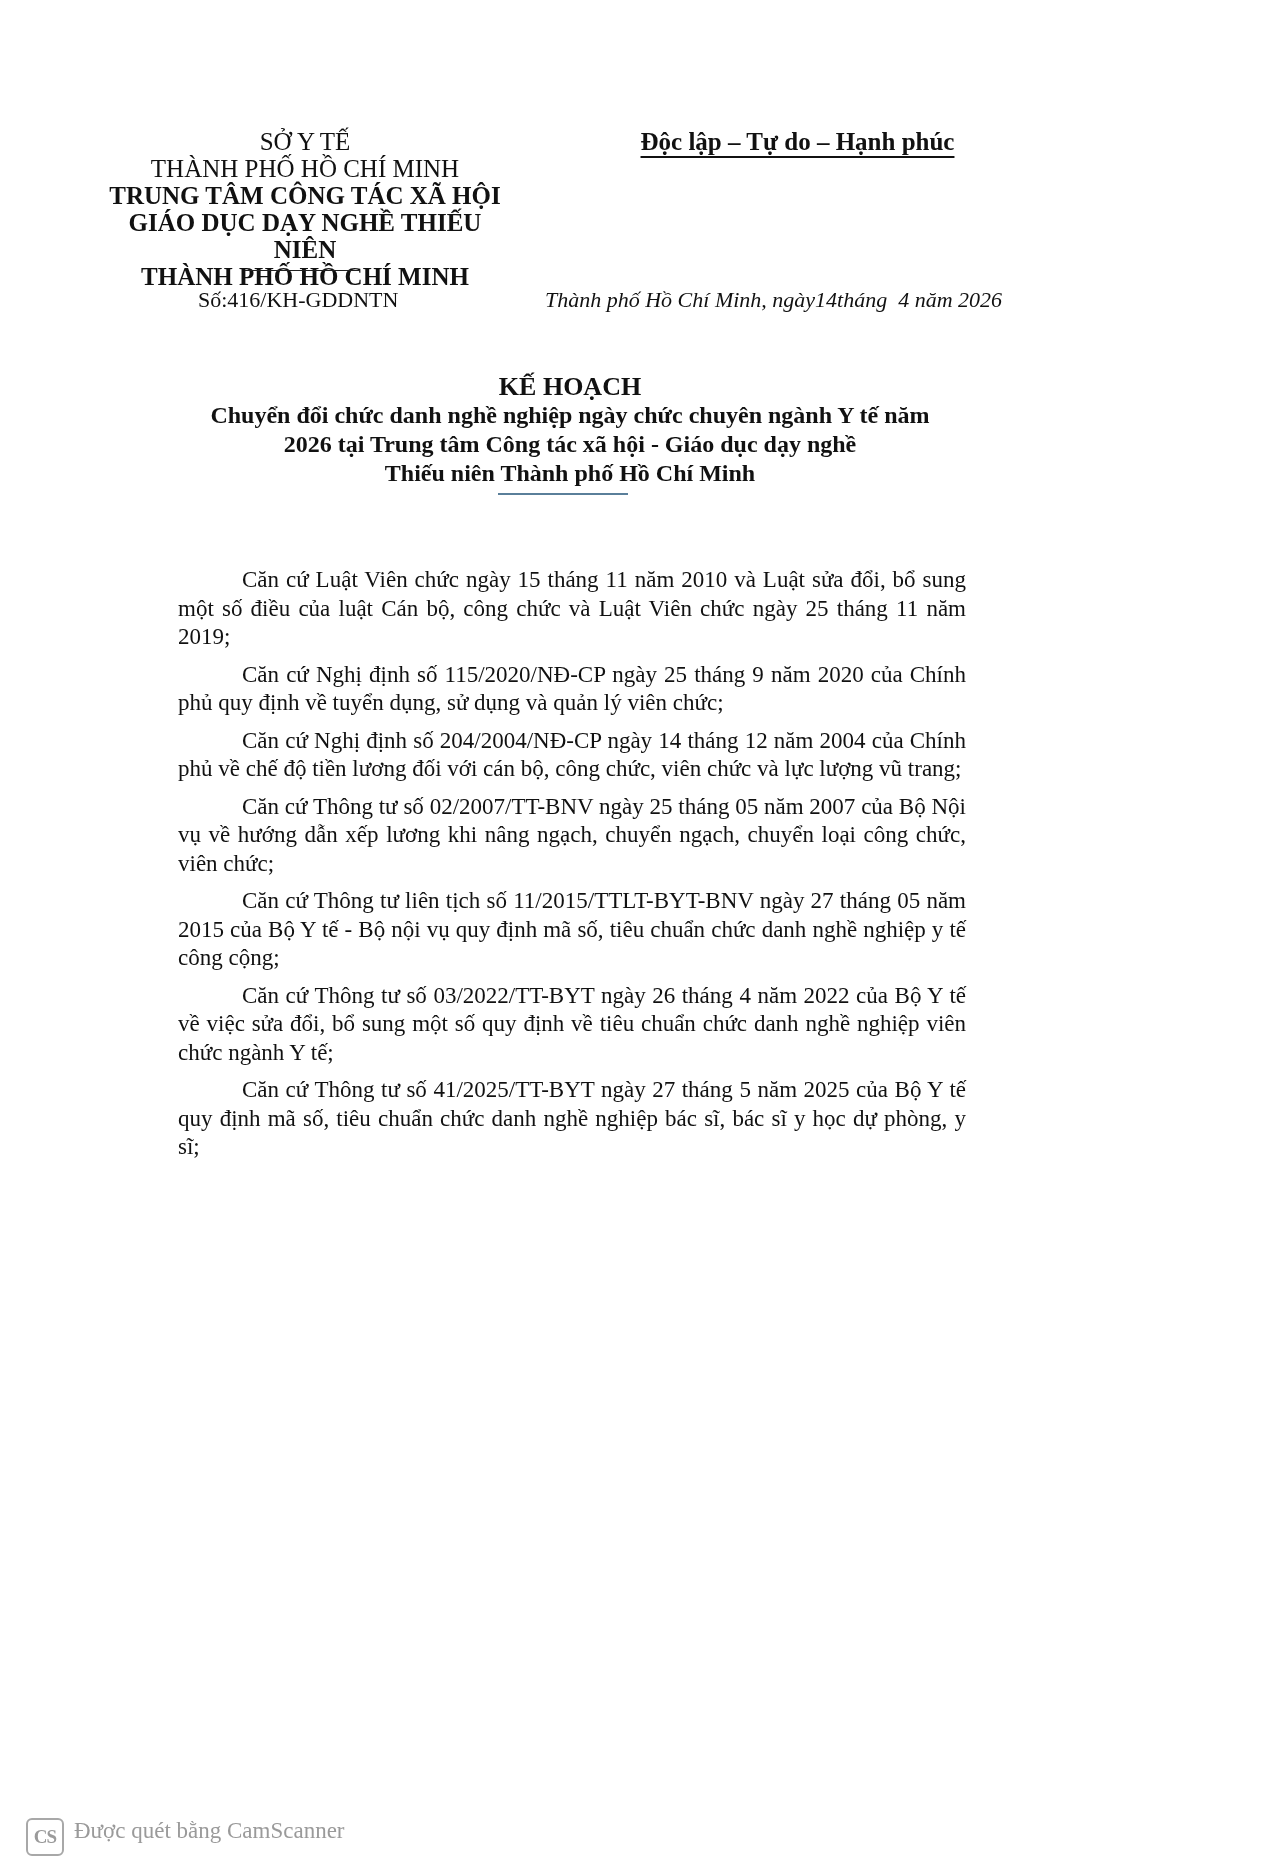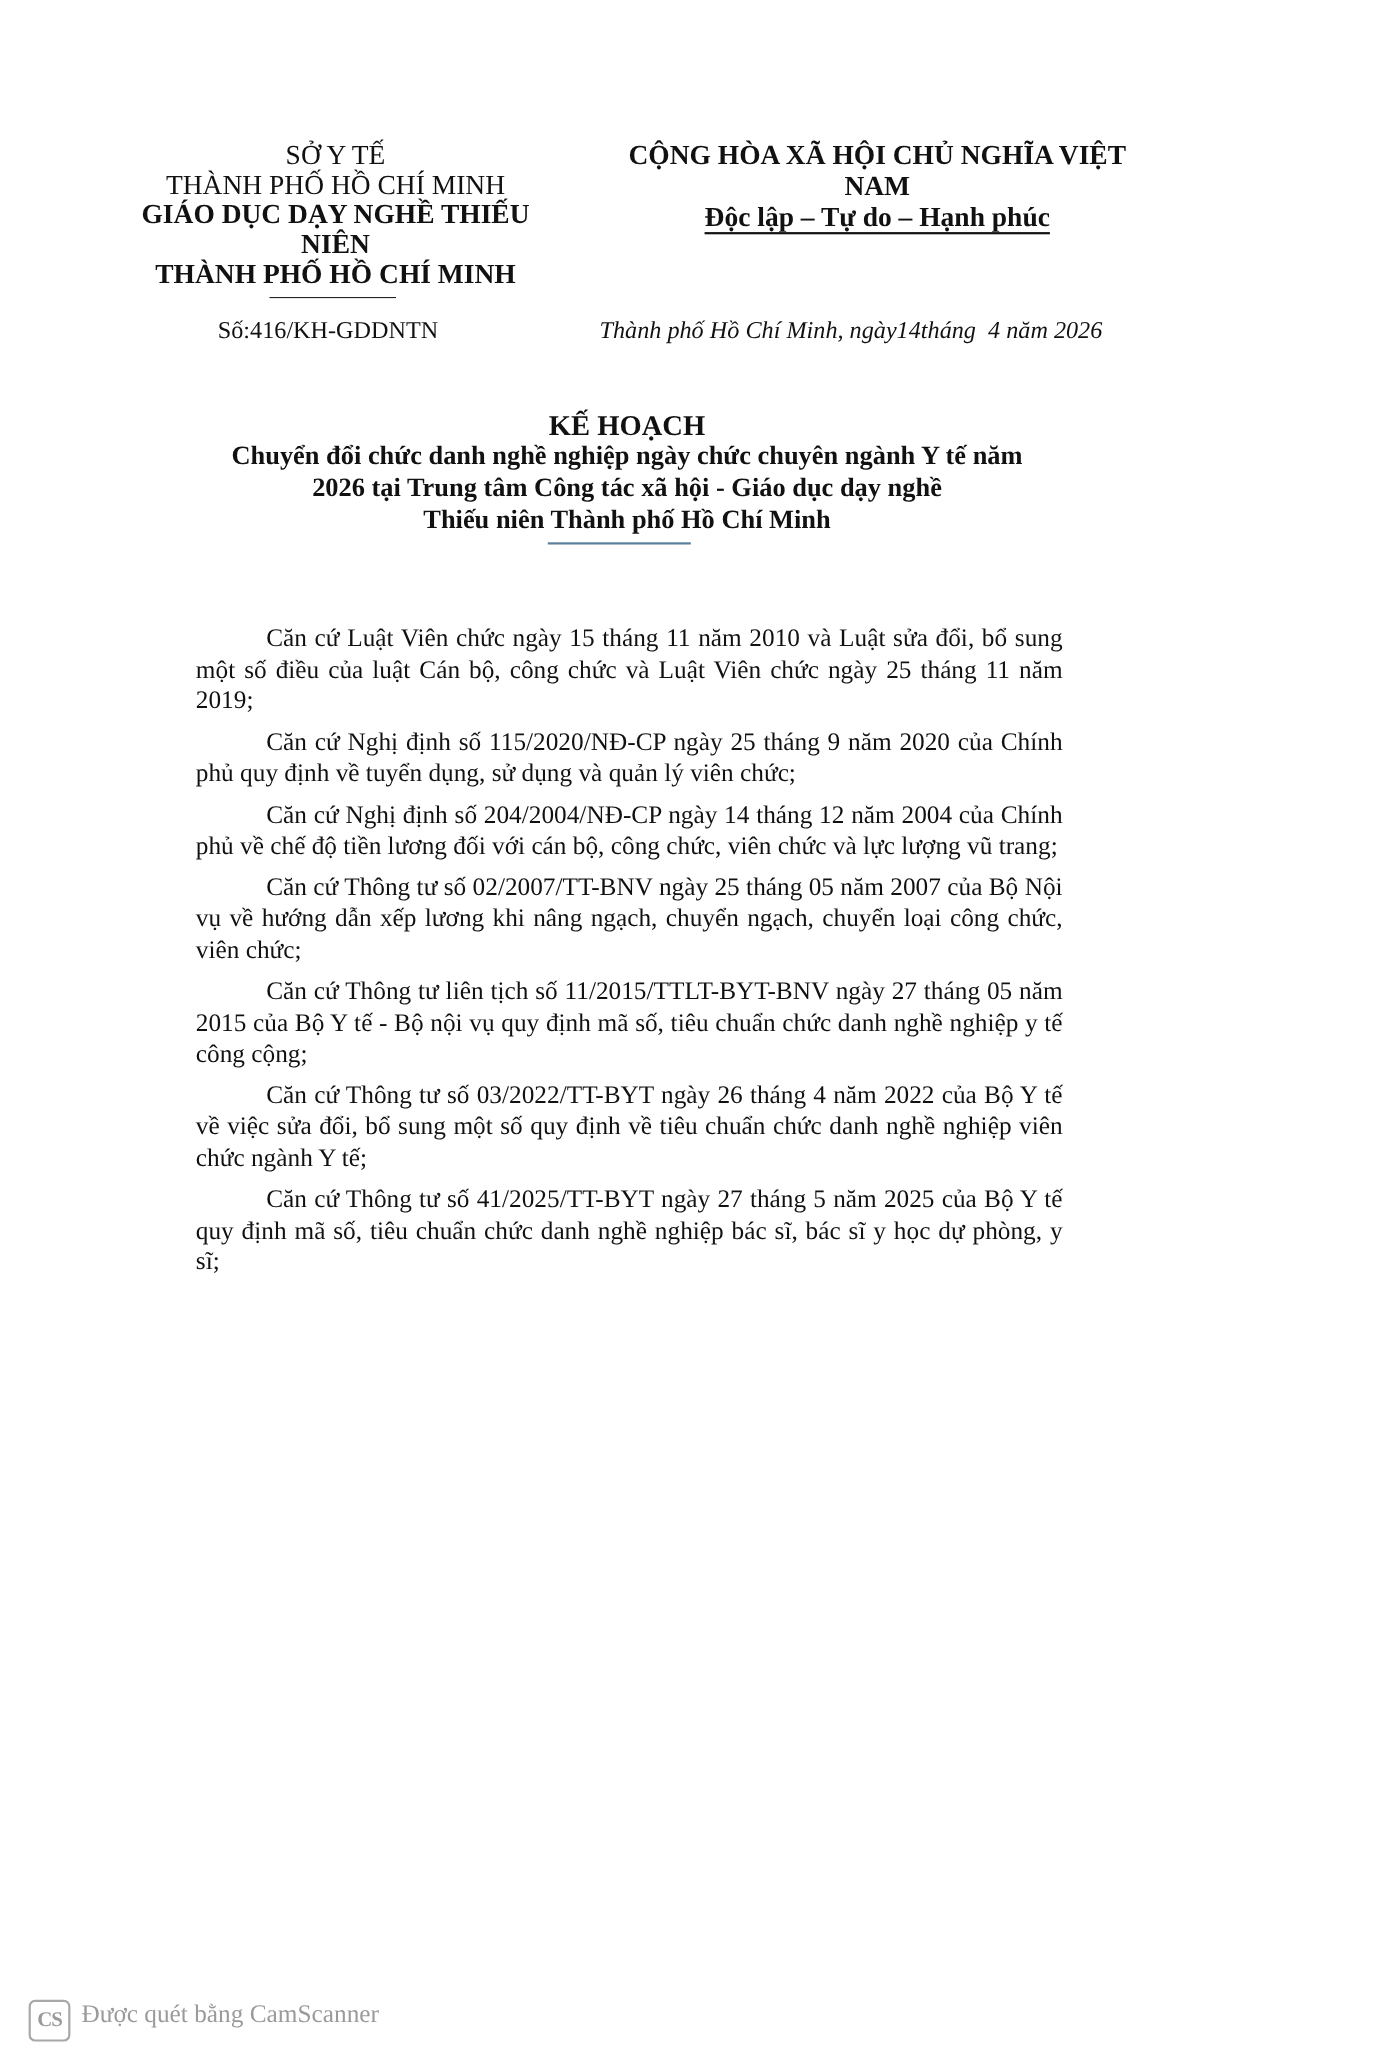--- a/index.html
+++ b/index.html
@@ -22,27 +22,27 @@
                font-family: Liberation Serif, serif; font-size: 23px; padding-left: 12px; }
   .cs-logo { width: 34px; height: 34px; border: 2.5px solid #a8a8a8; border-radius: 6px; display: flex; align-items: center;
              justify-content: center; font-weight: bold; font-size: 19px; color: #9a9a9a; margin-right: 10px; letter-spacing: -1px; }
 </style>
 </head>
 <body>
 
 <div class="abs left-header">
   <div>SỞ Y TẾ</div>
   <div>THÀNH PHỐ HỒ CHÍ MINH</div>
+  <div class="bold">TRUNG TÂM CÔNG TÁC XÃ HỘI</div>
   <div class="bold">GIÁO DỤC DẠY NGHỀ THIẾU NIÊN</div>
   <div class="bold">THÀNH PHỐ HỒ CHÍ MINH</div>
 </div>
 <div class="abs rule-left"></div>
 
 <div class="abs right-header">
-  <div>CỘNG HÒA XÃ HỘI CHỦ NGHĨA VIỆT NAM</div>
   <div><span class="motto">Độc lập – Tự do – Hạnh phúc</span></div>
 </div>
 
 <div class="abs docno">Số:416/KH-GDDNTN</div>
 <div class="abs dateline" style="white-space: pre; text-align: center;">Thành phố Hồ Chí Minh, ngày14tháng  4 năm 2026</div>
 
 <div class="abs title">
   <div>KẾ HOẠCH</div>
   <div class="title-sub">Chuyển đổi chức danh nghề nghiệp ngày chức chuyên ngành Y tế năm</div>
   <div class="title-sub">2026 tại Trung tâm Công tác xã hội - Giáo dục dạy nghề</div>

